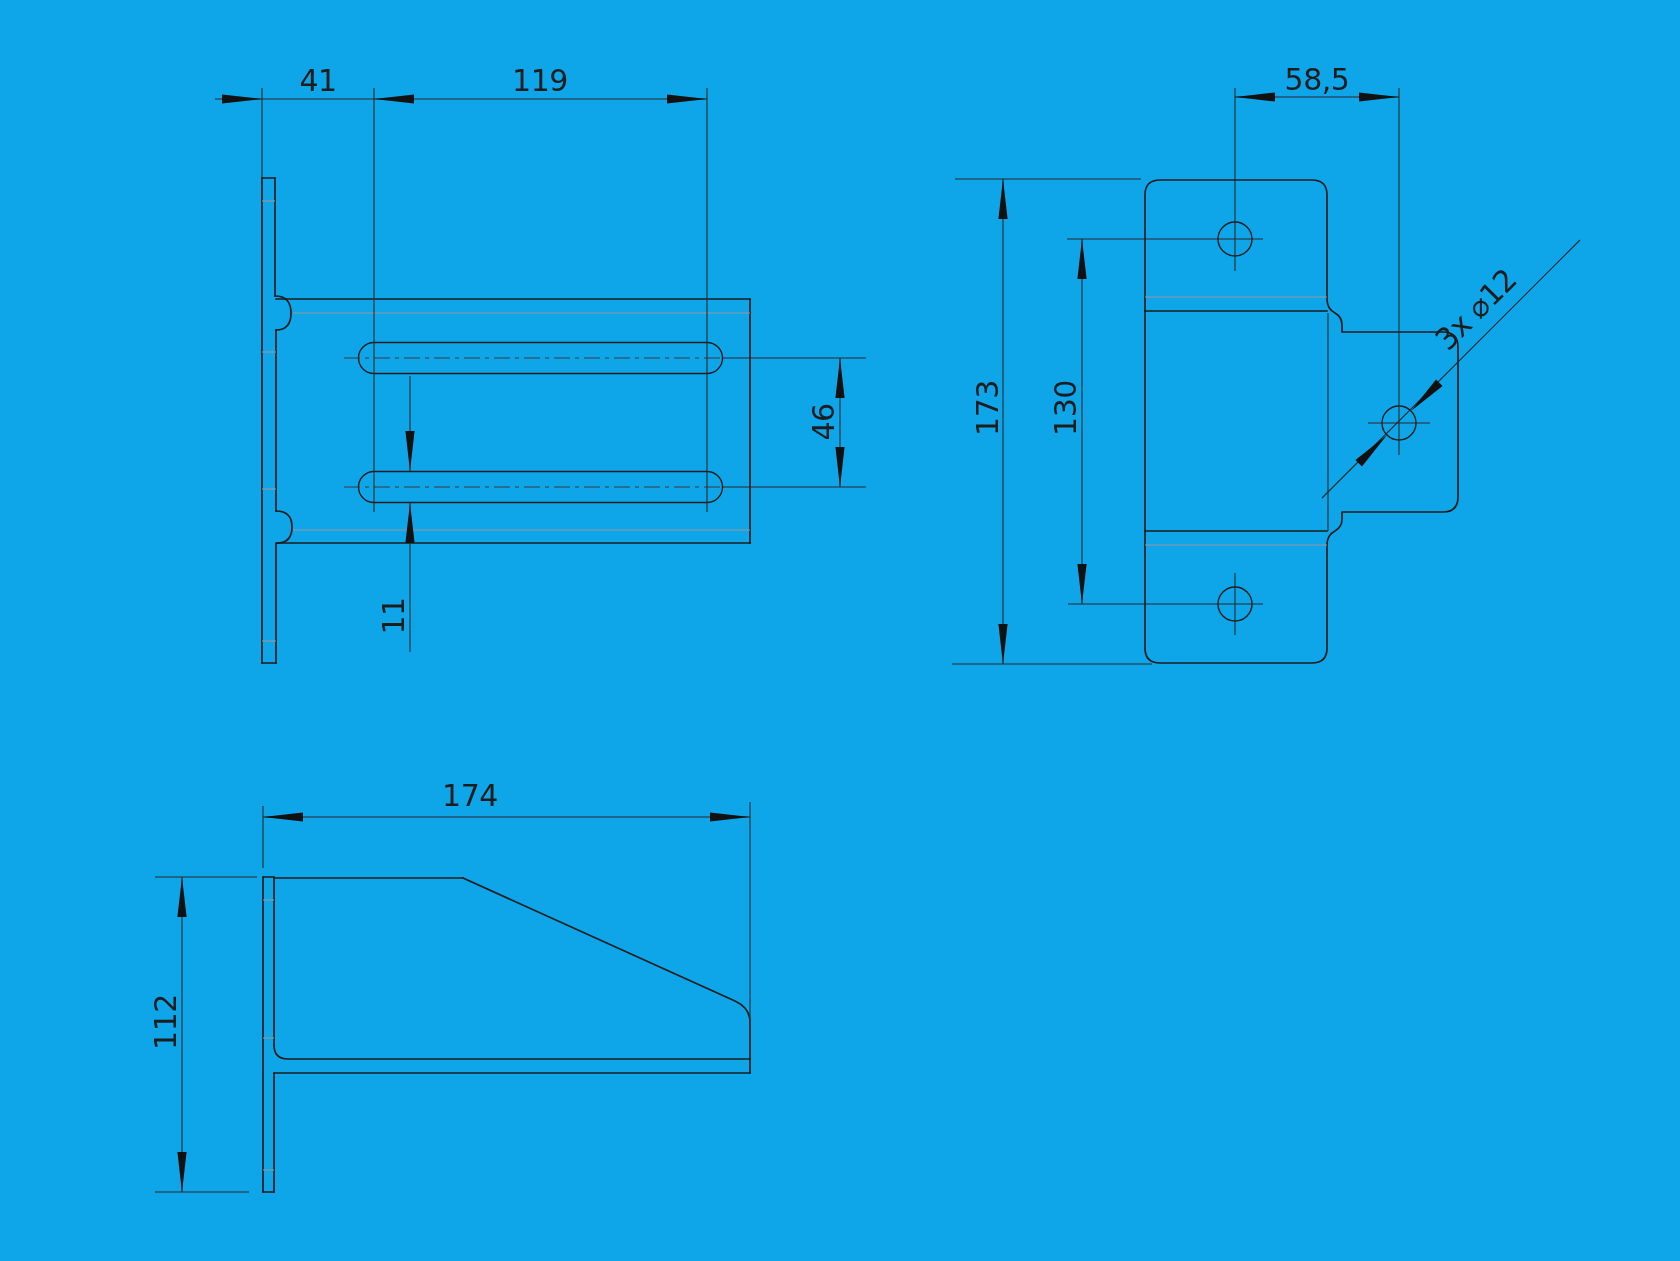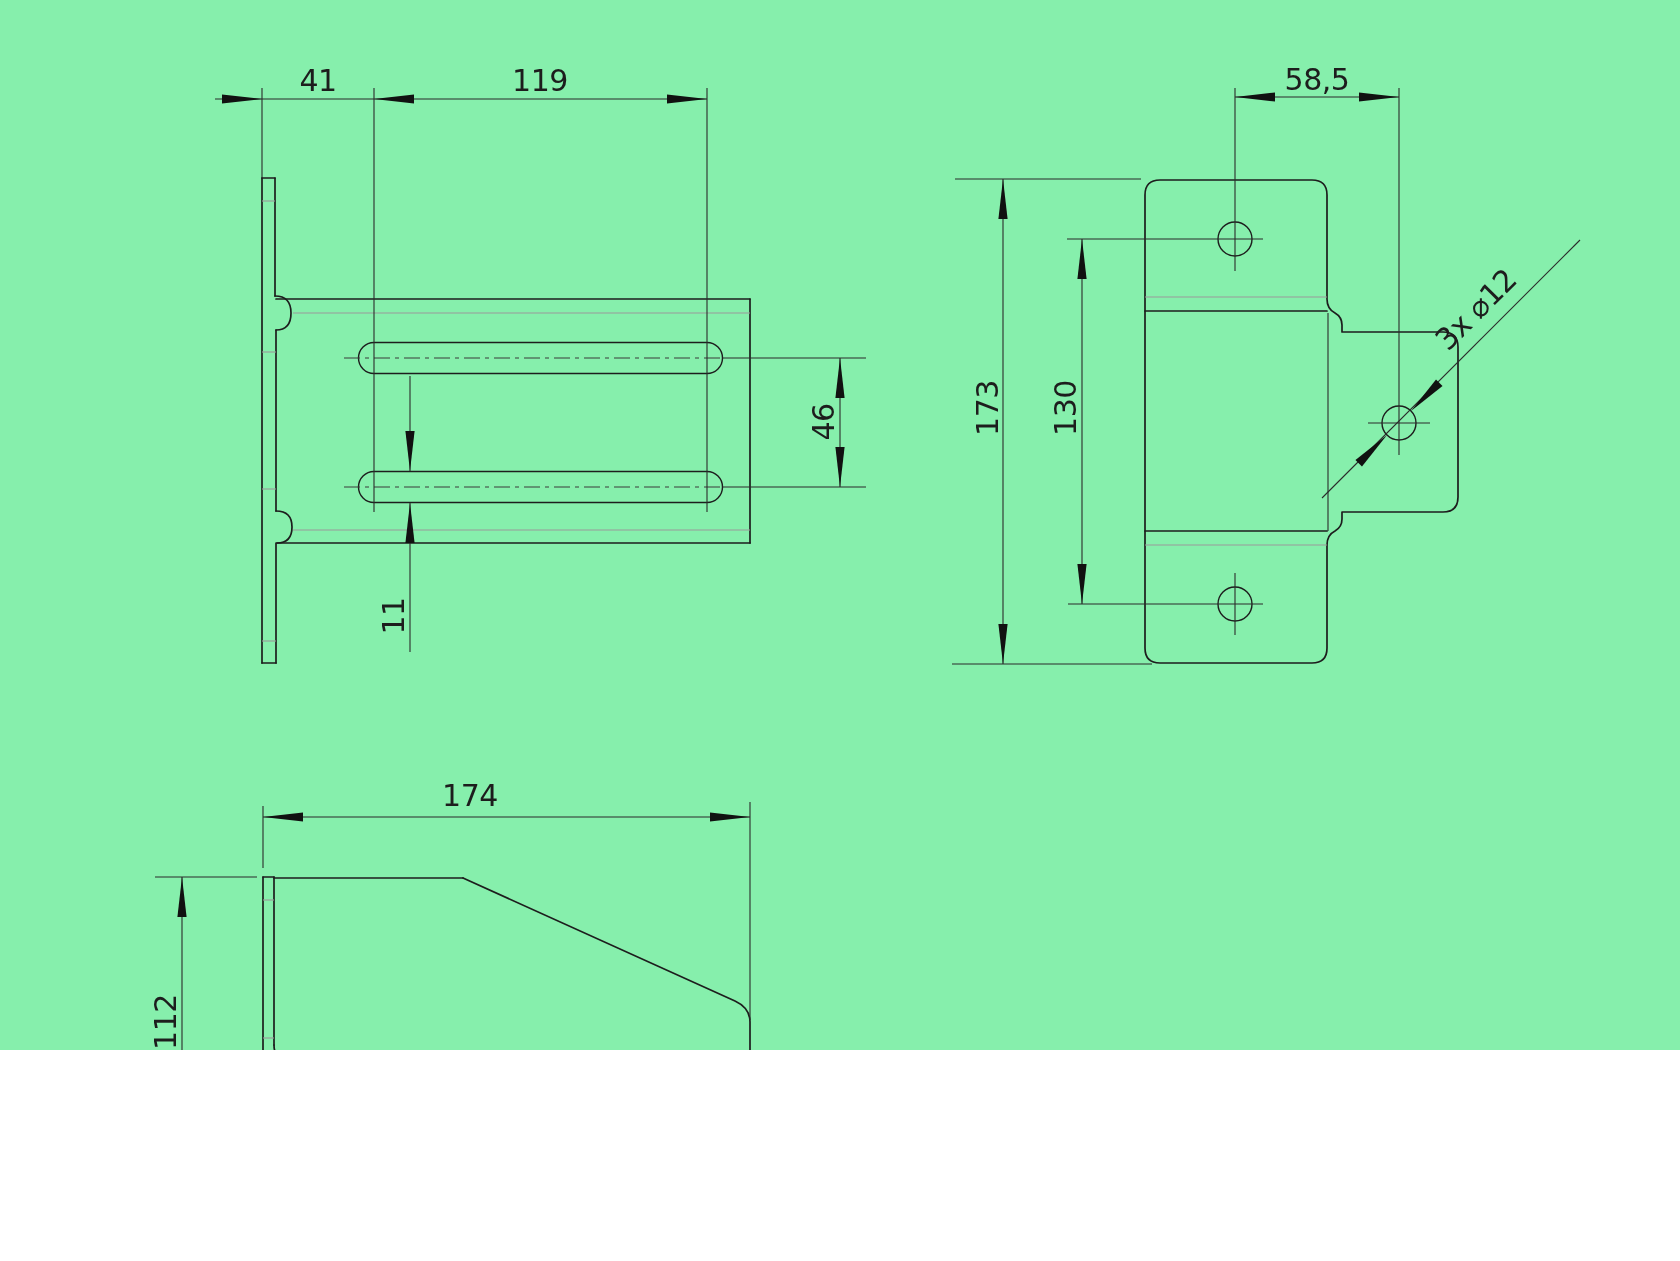--- a/index.html
+++ b/index.html
@@ -1,16 +1,16 @@
 <!DOCTYPE html>
 <html><head>
 <meta charset="utf-8">
 <style>
   html,body{margin:0;padding:0;background:#ffffff;}
-  .stage{position:relative;width:1680px;height:1050px;background:#86efac;overflow:hidden;}
+  .stage{position:relative;width:1680px;height:1261px;background:#0ea5e9;overflow:hidden;}
   svg{position:absolute;left:0;top:0;}
   .thick{stroke:#1d1d1d;stroke-width:1.7;fill:none;stroke-linecap:round;stroke-linejoin:round;}
   .med{stroke:#1d1d1d;stroke-width:1.4;fill:none;}
   .thin{stroke:#2b2b2b;stroke-width:1.1;fill:none;stroke-linecap:butt;}
   .gray{stroke:#9a9a9a;stroke-width:1.1;fill:none;}
   .cline{stroke:#3a3a3a;stroke-width:1;fill:none;stroke-dasharray:16 5 4 5;}
   .arrow{fill:#111111;stroke:none;}
   .dim{font-family:"DejaVu Sans", sans-serif;font-size:30px;fill:#1d1d1d;letter-spacing:-0.5px;}
 </style>
 </head>

